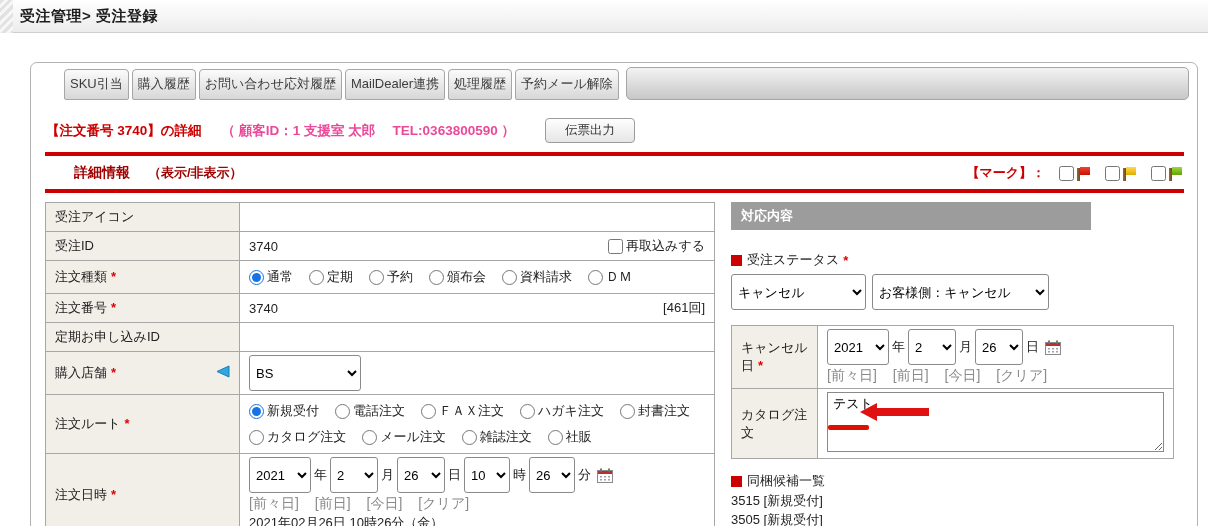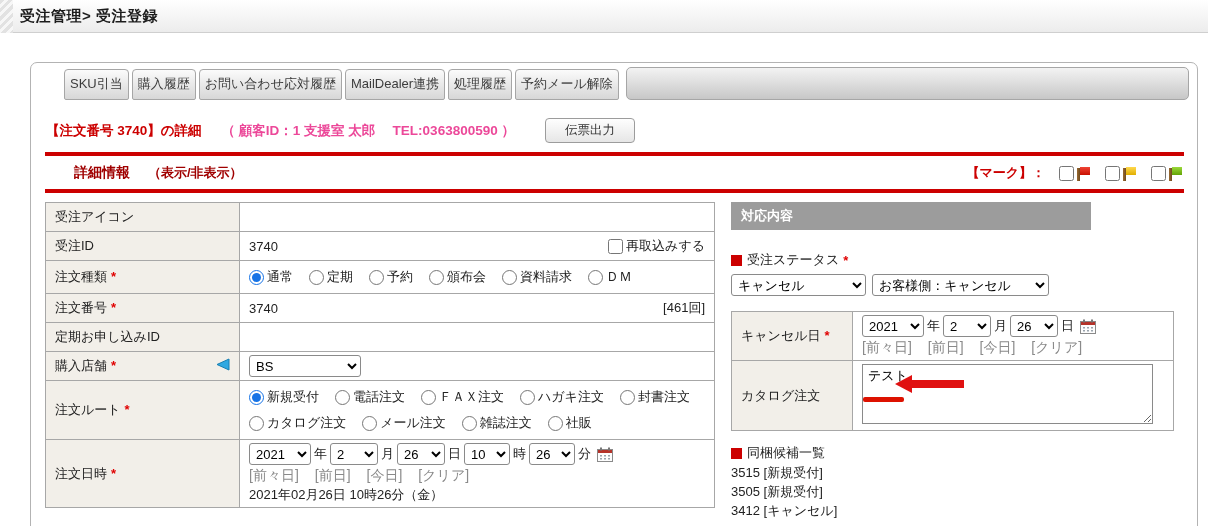--- a/index.html
+++ b/index.html
@@ -68,42 +68,42 @@
 
   .left-table { width: 670px; }
   .left-table th { width: 194px; }
 
   .split { display: flex; align-items: center; justify-content: space-between; }
   .radio-line { display: flex; align-items: center; flex-wrap: wrap; column-gap: 16px; line-height: 26px; }
   label.opt { display: inline-flex; align-items: center; gap: 3px; cursor: pointer; }
   input[type="radio"], input[type="checkbox"] { accent-color: #1673e6; width: 15px; height: 15px; }
   label.chk { display: inline-flex; align-items: center; gap: 3px; cursor: pointer; }
 
-  select { font-family: inherit; font-size: 13px; height: 22px; border: 1px solid #8a8a8a;
+  select { font-family: inherit; font-size: 13px; height: 36px; border: 1px solid #8a8a8a;
     border-radius: 3px; background: #fff; padding: 0 2px; }
   .dt-row { display: flex; align-items: center; gap: 3px; }
   .quick-links { font-size: 14px; color: #8a8a8a; margin-top: 2px; display: flex; gap: 16px; }
   .quick-links span { cursor: pointer; }
   .dt-text { font-size: 13px; margin-top: 1px; }
 
   .label-arrow { float: right; margin-top: 1px; }
 
   
   .right-panel { width: 446px; margin-left: 16px; }
   .panel-header { width: 360px; background: #9c9c9c; color: #fff; font-weight: bold;
     font-size: 13px; padding: 5px 10px; }
   .bullet { display: inline-block; width: 11px; height: 11px; background: #cc0000; margin-right: 5px; }
   .blk-title { font-size: 13px; display: flex; align-items: center; }
   .status-block { margin-top: 21px; }
   .status-selects { margin-top: 5px; display: flex; gap: 6px; }
 
   .cancel-table { width: 443px; margin-top: 15px; }
   .cancel-table th { width: 121px; }
   .memo-cell { position: relative; padding: 5px 6px; }
-  textarea.memo { width: 291px; height: 60px; font-family: inherit; font-size: 13px;
+  textarea.memo { width: 337px; height: 60px; font-family: inherit; font-size: 13px;
     border: 1px solid #8a8a8a; padding: 2px 5px; resize: both; }
   .annot-arrow { position: absolute; left: 42px; top: 14px; display: flex; align-items: center;
     pointer-events: none; }
   .annot-arrow .head { width: 0; height: 0; border-top: 9px solid transparent;
     border-bottom: 9px solid transparent; border-right: 17px solid #e01111; }
   .annot-arrow .shaft { width: 52px; height: 8px; background: #e01111; }
   .annot-underline { position: absolute; left: 10px; top: 36px; width: 41px; height: 5px;
     background: #dd1100; border-radius: 2px; pointer-events: none; }
 
   .bundle-block { margin-top: 13px; }

